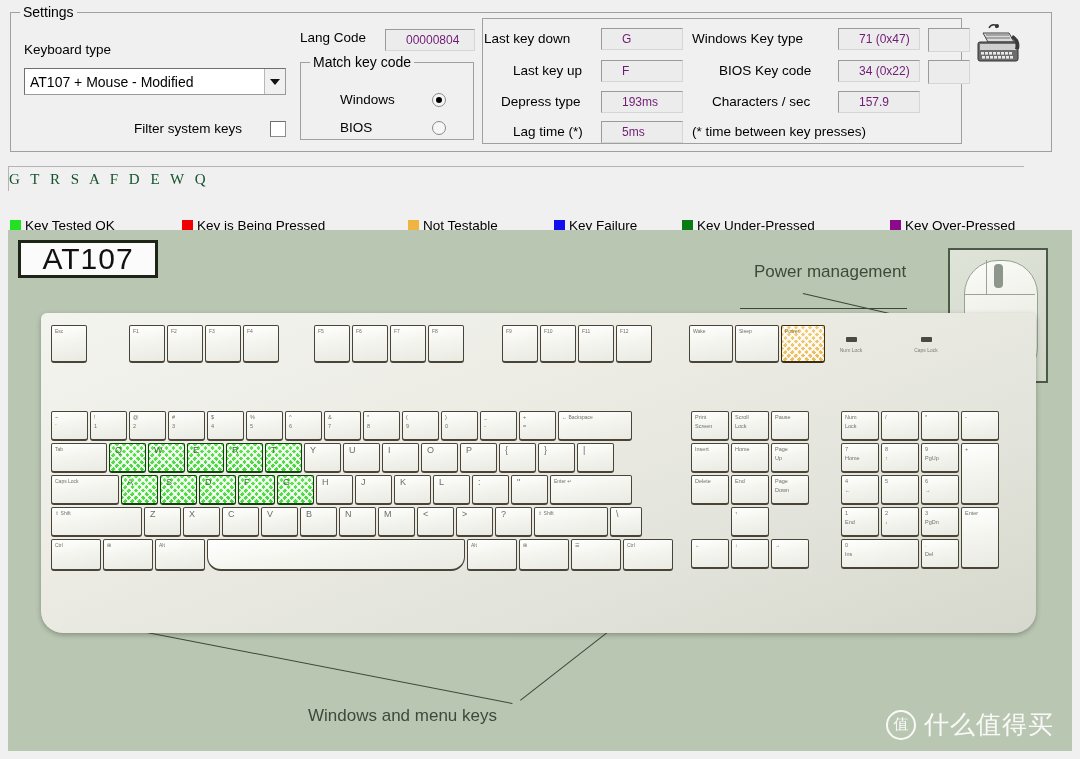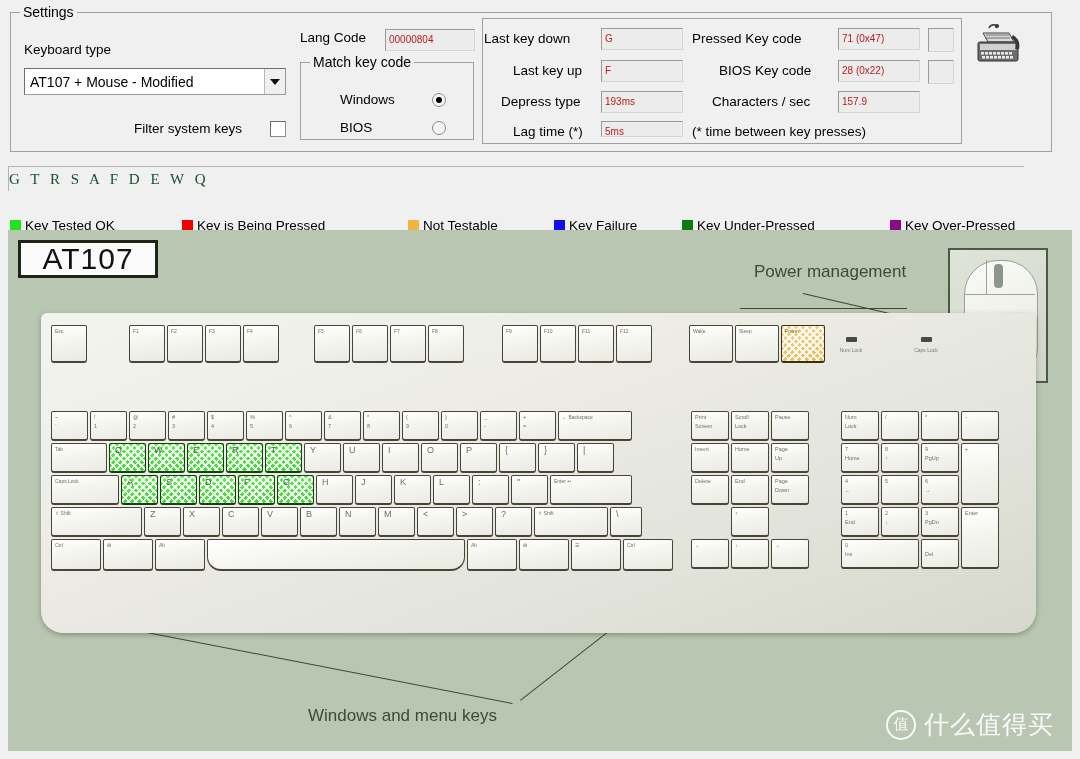--- a/index.html
+++ b/index.html
@@ -49,27 +49,27 @@
     white-space: nowrap;
     line-height: 16px;
   }
 
   .field {
     position: absolute;
     background: #ececec;
     border: 1px solid #9a9a9a;
     border-right-color: #d6d6d6;
     border-bottom-color: #d6d6d6;
-    font-size: 10px;
+    font-size: 12px;
     line-height: 18px;
-    padding: 1px 3px;
+    padding: 1px 20px;
     box-sizing: border-box;
     white-space: nowrap;
     overflow: hidden;
-    color: #b91c1c;
+    color: #701a75;
   }
   .field.blank { background: #ececec; }
 
   
   #keyboard-type-combo {
     position: absolute;
     left: 24px; top: 68px;
     width: 262px; height: 27px;
     background: #fff;
     border: 1px solid #9a9a9a;
@@ -403,29 +403,29 @@
   <div class="lbl" style="left:484px; top:31px;">Last key down</div>
   <div class="field" style="left:601px; top:28px; width:82px; height:22px;">G</div>
 
   <div class="lbl" style="left:513px; top:63px;text-align:right;">Last key up</div>
   <div class="field" style="left:601px; top:60px; width:82px; height:22px;">F</div>
 
   <div class="lbl" style="left:501px; top:94px;">Depress type</div>
   <div class="field" style="left:601px; top:91px; width:82px; height:22px;">193ms</div>
 
   <div class="lbl" style="left:513px; top:124px;">Lag time (*)</div>
-  <div class="field" style="left:601px; top:121px; width:82px; height:16px;">5ms</div>
+  <div class="field" style="left:601px; top:121px; width:82px; height:22px;">5ms</div>
   <div class="lbl" style="left:692px; top:124px;">(* time between key presses)</div>
 
-  <div class="lbl" style="left:692px; top:31px;">Pressed Key code</div>
+  <div class="lbl" style="left:692px; top:31px;">Windows Key type</div>
   <div class="field" style="left:838px; top:28px; width:82px; height:22px;">71 (0x47)</div>
   <div class="field blank" style="left:928px; top:28px; width:26px; height:24px;"></div>
 
   <div class="lbl" style="left:719px; top:63px;">BIOS Key code</div>
-  <div class="field" style="left:838px; top:60px; width:82px; height:22px;">28 (0x22)</div>
+  <div class="field" style="left:838px; top:60px; width:82px; height:22px;">34 (0x22)</div>
   <div class="field blank" style="left:928px; top:60px; width:26px; height:24px;"></div>
 
   <div class="lbl" style="left:712px; top:94px;">Characters / sec</div>
   <div class="field" style="left:838px; top:91px; width:82px; height:22px;">157.9</div>
 
   <svg id="app-icon" viewBox="0 0 55 48">
     <rect x="0" y="0" width="55" height="48" fill="#f0f0f0"></rect>
     <path d="M16 6 q2 -4 6 -3 q2 1 1 3" stroke="#333" stroke-width="1.4" fill="none"></path>
     <circle cx="24" cy="4" r="2" fill="#333"></circle>
     <path d="M10 11 h26 l5 9 H15 Z" fill="#dadada" stroke="#444" stroke-width="1"></path>

